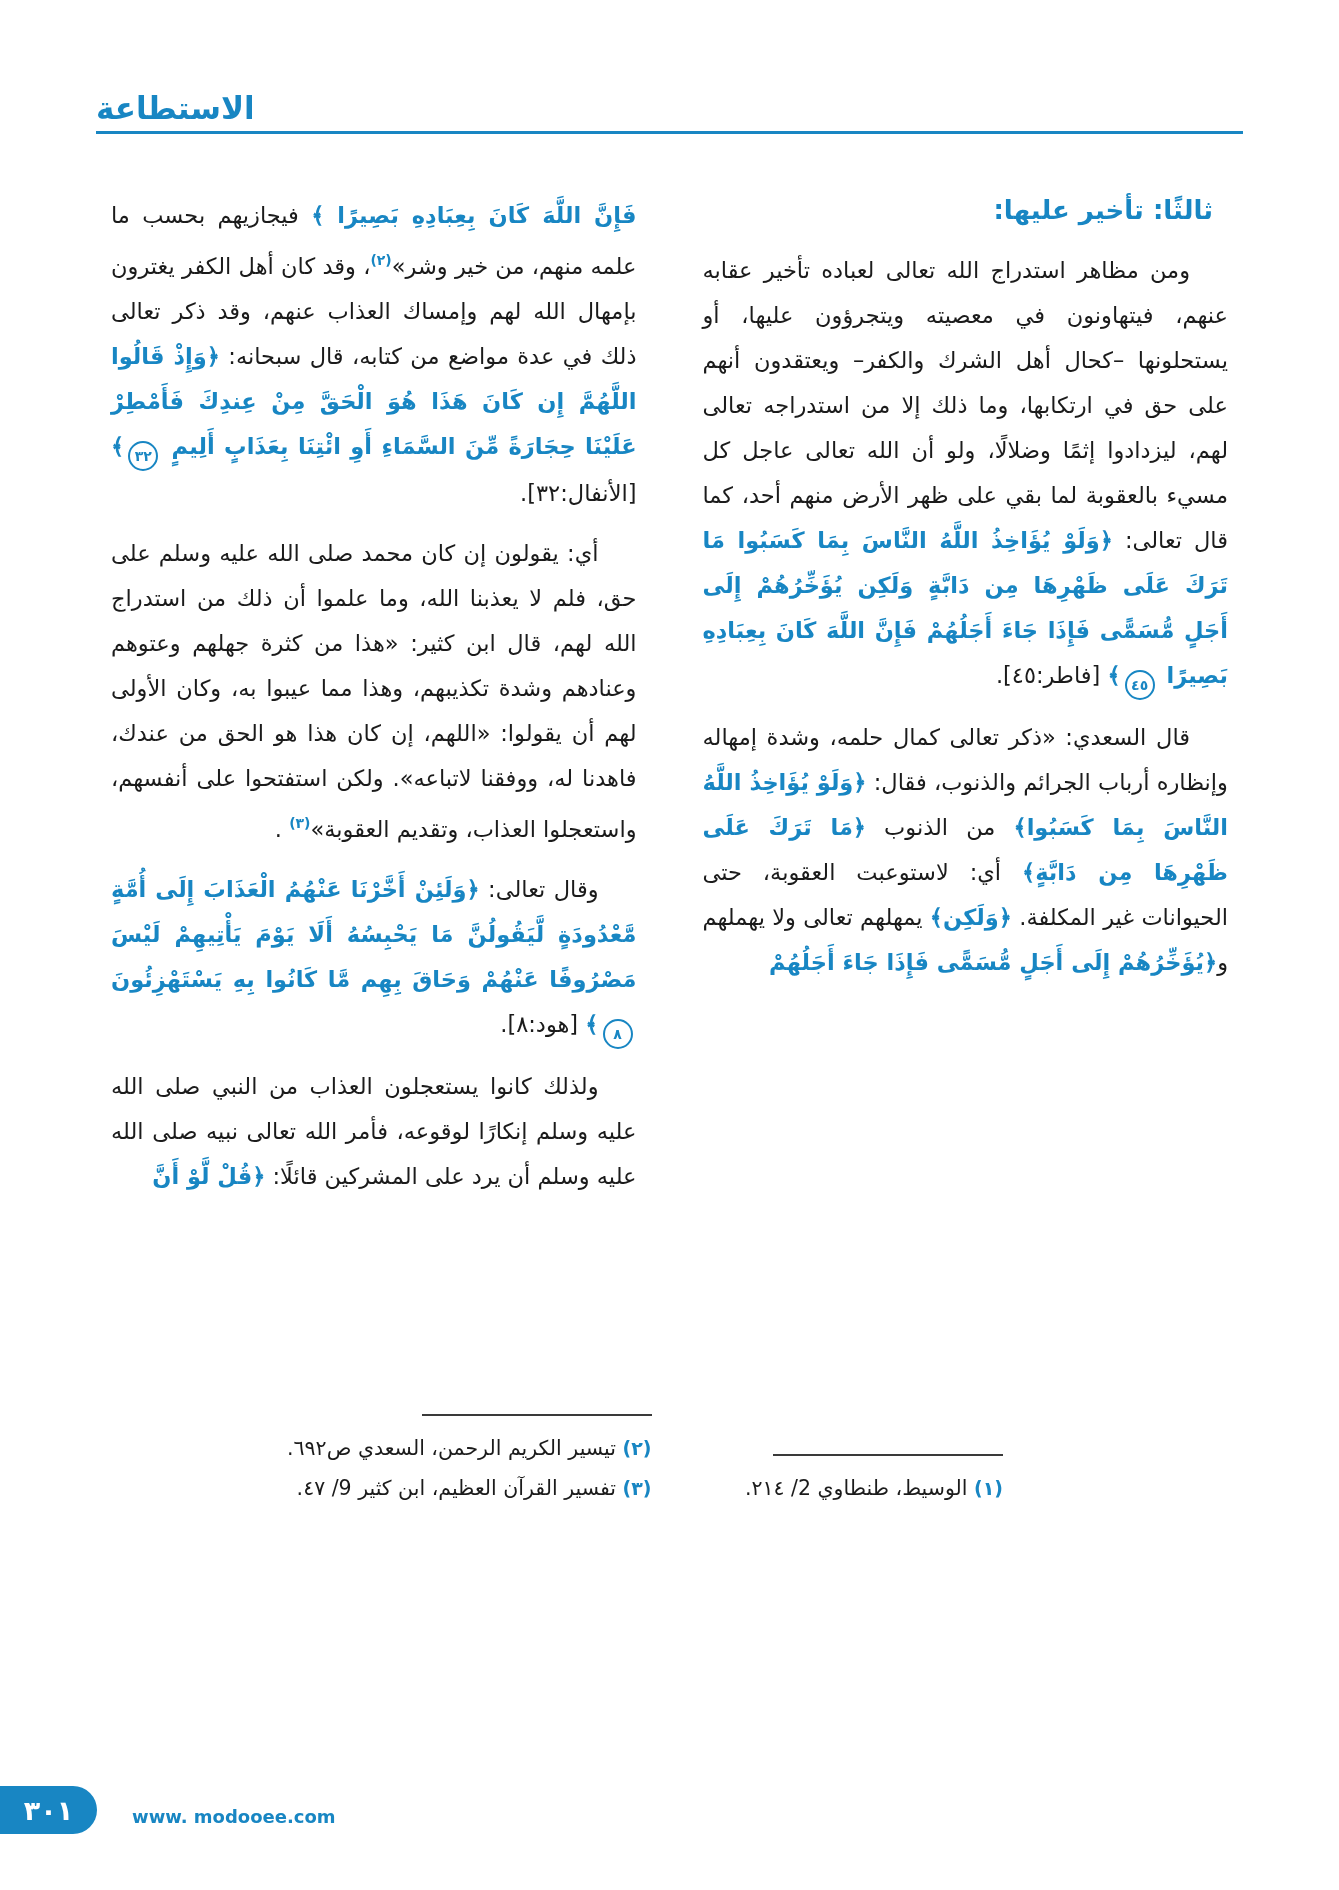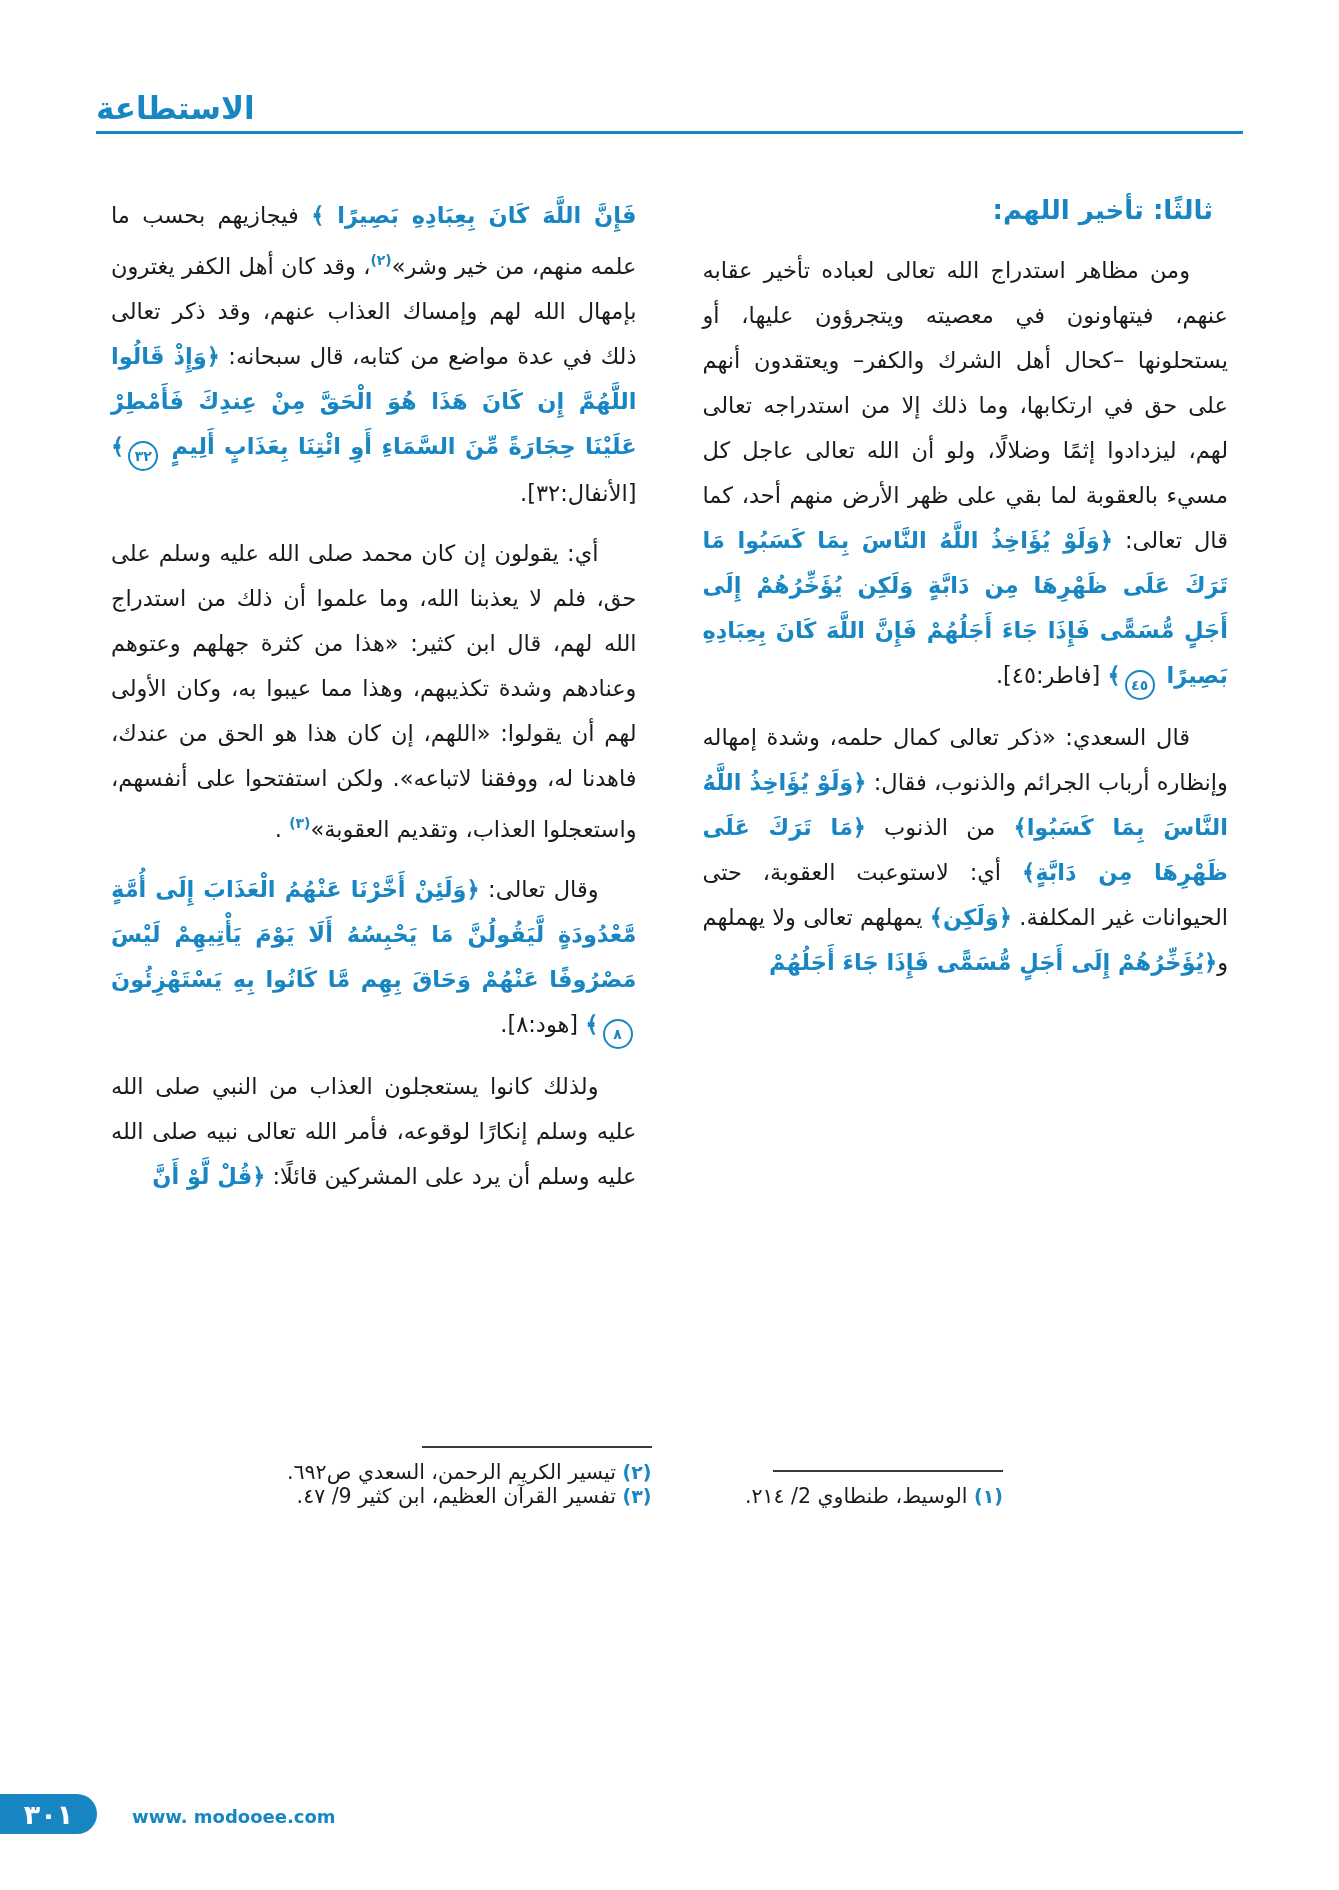--- a/index.html
+++ b/index.html
@@ -37,31 +37,31 @@
   .seg-ref{ color:var(--text); }
   .seg-fn{ color:var(--accent); font-size:14px; vertical-align:9px; font-weight:bold; }
   .seg-ayah{
     display:inline-flex; align-items:center; justify-content:center;
     width:30px; height:30px; border:2px solid var(--accent); border-radius:50%;
     color:var(--accent); font-size:14px; font-weight:bold; line-height:1;
     vertical-align:-7px; margin:0 4px; text-indent:0;
   }
 
   
-  .footnotes{ margin-top:auto; font-size:20.5px; line-height:24px; }
+  .footnotes{ margin-top:auto; font-size:20.5px; line-height:40px; }
   .footnotes::before{
     content:""; display:block; width:230px; height:2px; background:#3a3a3a; margin-bottom:12px;
   }
   .col-right .footnotes{ margin-right:240px; }
   .footnote{ text-align:right; }
   .footnote .seg-fn{ vertical-align:0; font-size:19px; }
 
   
   .page-badge{
-    position:absolute; left:0; bottom:56px; width:97px; height:40px;
+    position:absolute; left:0; bottom:56px; width:97px; height:48px;
     background:var(--accent); border-radius:0 26px 26px 0;
     display:flex; align-items:center; justify-content:center;
     color:#ffffff; font-size:27px; font-weight:bold;
   }
   .website{
     position:absolute; left:132px; bottom:63px; direction:ltr;
     color:var(--accent); font-size:18px; font-weight:bold;
   }
 </style>
 </head>
@@ -70,21 +70,21 @@
 <div class="page">
 
   <div class="header">
     <div class="header-title">الاستطاعة</div>
     <div class="header-rule"></div>
   </div>
 
   <div class="columns">
     <section class="column col-right">
         <div class="col-body">
-          <div class="block heading"><span class="seg-heading">ثالثًا: تأخير اللهم:</span></div>
+          <div class="block heading"><span class="seg-heading">ثالثًا: تأخير عليها:</span></div>
           <div class="block para indent"><span class="seg-body">ومن مظاهر استدراج الله تعالى لعباده تأخير عقابه عنهم، فيتهاونون في معصيته ويتجرؤون عليها، أو يستحلونها –كحال أهل الشرك والكفر– ويعتقدون أنهم على حق في ارتكابها، وما ذلك إلا من استدراجه تعالى لهم، ليزدادوا إثمًا وضلالًا، ولو أن الله تعالى عاجل كل مسيء بالعقوبة لما بقي على ظهر الأرض منهم أحد، كما قال تعالى: </span><span class="seg-quran">﴿وَلَوْ يُؤَاخِذُ اللَّهُ النَّاسَ بِمَا كَسَبُوا مَا تَرَكَ عَلَى ظَهْرِهَا مِن دَابَّةٍ وَلَكِن يُؤَخِّرُهُمْ إِلَى أَجَلٍ مُّسَمًّى فَإِذَا جَاءَ أَجَلُهُمْ فَإِنَّ اللَّهَ كَانَ بِعِبَادِهِ بَصِيرًا </span><span class="seg-ayah">٤٥</span><span class="seg-quran">﴾</span><span class="seg-ref"> [فاطر:٤٥].</span></div>
           <div class="block para indent"><span class="seg-body">قال السعدي: «ذكر تعالى كمال حلمه، وشدة إمهاله وإنظاره أرباب الجرائم والذنوب، فقال: </span><span class="seg-quran">﴿وَلَوْ يُؤَاخِذُ اللَّهُ النَّاسَ بِمَا كَسَبُوا﴾</span><span class="seg-body"> من الذنوب </span><span class="seg-quran">﴿مَا تَرَكَ عَلَى ظَهْرِهَا مِن دَابَّةٍ﴾</span><span class="seg-body"> أي: لاستوعبت العقوبة، حتى الحيوانات غير المكلفة. </span><span class="seg-quran">﴿وَلَكِن﴾</span><span class="seg-body"> يمهلهم تعالى ولا يهملهم و</span><span class="seg-quran">﴿يُؤَخِّرُهُمْ إِلَى أَجَلٍ مُّسَمًّى فَإِذَا جَاءَ أَجَلُهُمْ</span></div>
         </div>
         <div class="footnotes">
           <div class="footnote"><span class="seg-fn">(١)</span><span class="seg-body"> الوسيط، طنطاوي 2/ ٢١٤.</span></div>
         </div>
       </section>
     <section class="column col-left">
         <div class="col-body">
           <div class="block para"><span class="seg-quran">فَإِنَّ اللَّهَ كَانَ بِعِبَادِهِ بَصِيرًا ﴾</span><span class="seg-body"> فيجازيهم بحسب ما علمه منهم، من خير وشر»</span><span class="seg-fn">(٢)</span><span class="seg-body">، وقد كان أهل الكفر يغترون بإمهال الله لهم وإمساك العذاب عنهم، وقد ذكر تعالى ذلك في عدة مواضع من كتابه، قال سبحانه: </span><span class="seg-quran">﴿وَإِذْ قَالُوا اللَّهُمَّ إِن كَانَ هَذَا هُوَ الْحَقَّ مِنْ عِندِكَ فَأَمْطِرْ عَلَيْنَا حِجَارَةً مِّنَ السَّمَاءِ أَوِ ائْتِنَا بِعَذَابٍ أَلِيمٍ </span><span class="seg-ayah">٣٢</span><span class="seg-quran">﴾</span><span class="seg-ref"> [الأنفال:٣٢].</span></div>

